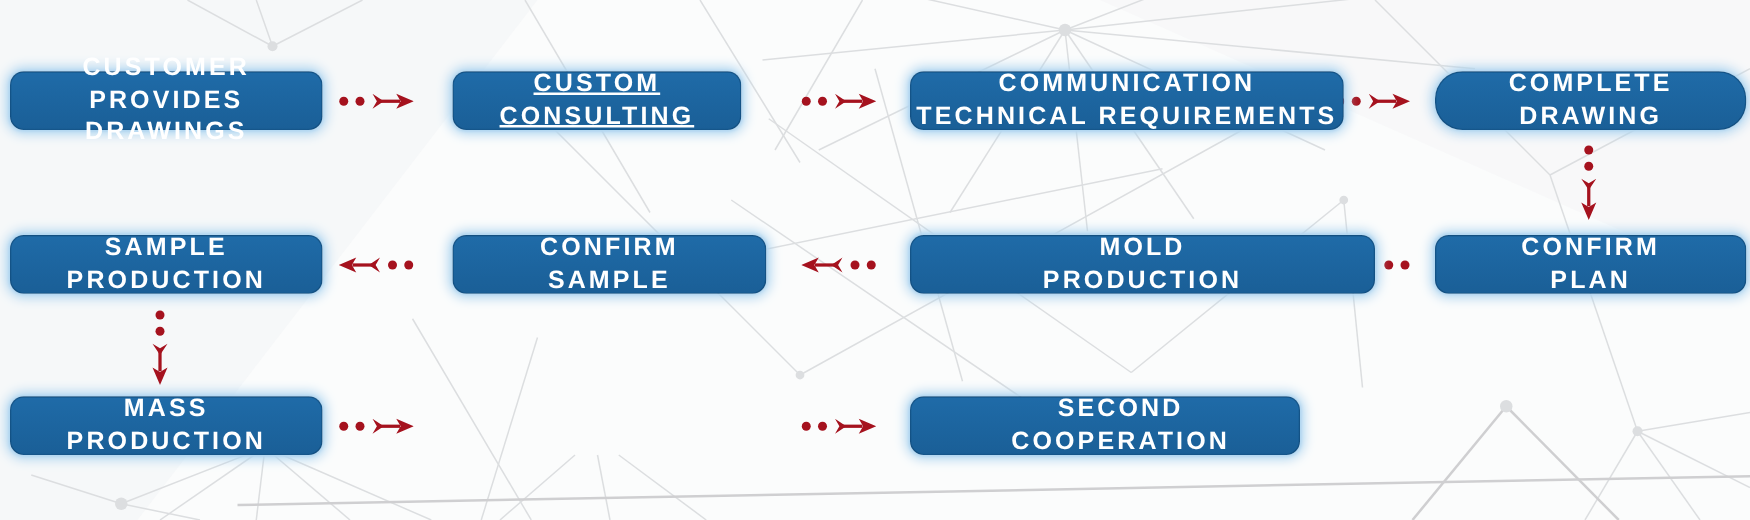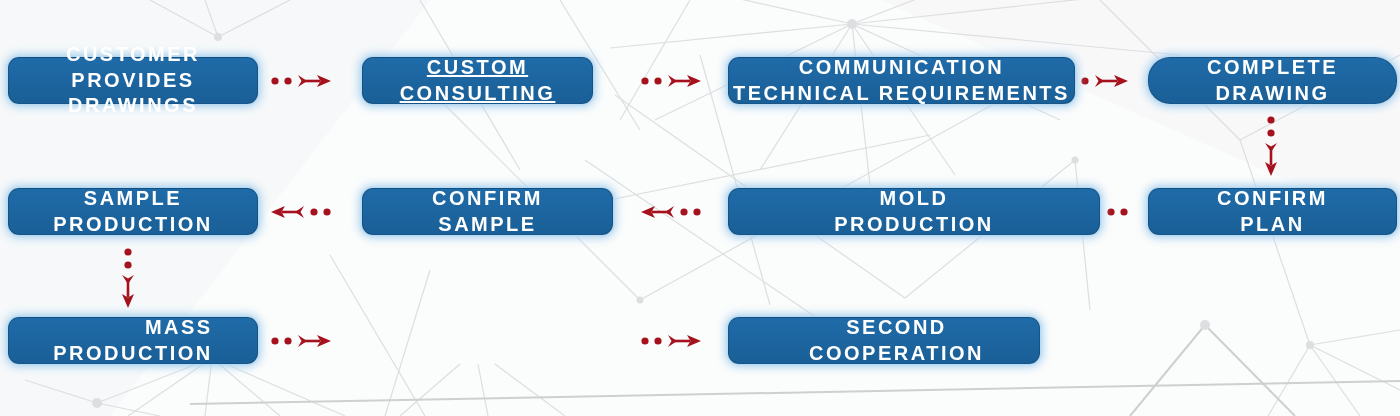--- a/index.html
+++ b/index.html
@@ -37,21 +37,21 @@
     box-sizing:border-box;
   }
   .b1{left:8px;top:57px;width:250px;height:47px;}
   .b2{left:362px;top:57px;width:231px;height:47px;text-decoration:underline;}
   .b3{left:728px;top:57px;width:347px;height:47px;}
   .b4{left:1148px;top:57px;width:249px;height:47px;border-radius:22px;}
   .b5{left:1148px;top:188px;width:249px;height:47px;}
   .b6{left:728px;top:188px;width:372px;height:47px;}
   .b7{left:362px;top:188px;width:251px;height:47px;}
   .b8{left:8px;top:188px;width:250px;height:47px;}
-  .b9{left:8px;top:317px;width:250px;height:47px;text-align:right;}
+  .b9{left:8px;top:317px;width:250px;height:47px;}
   .b10{left:362px;top:317px;width:251px;height:47px;}
   .b11{left:728px;top:317px;width:312px;height:47px;padding-left:25px;}
   .arrow{position:absolute;z-index:1;color:var(--arrow-color);}
   .flip{transform:scaleX(-1);}
   .ar1{left:271px;top:74px;}
   .ar2{left:641px;top:74px;}
   .ar3{left:1068px;top:74px;}
   .al1{left:1068px;top:205px;}
   .al2{left:641px;top:205px;}
   .al3{left:271px;top:205px;}

